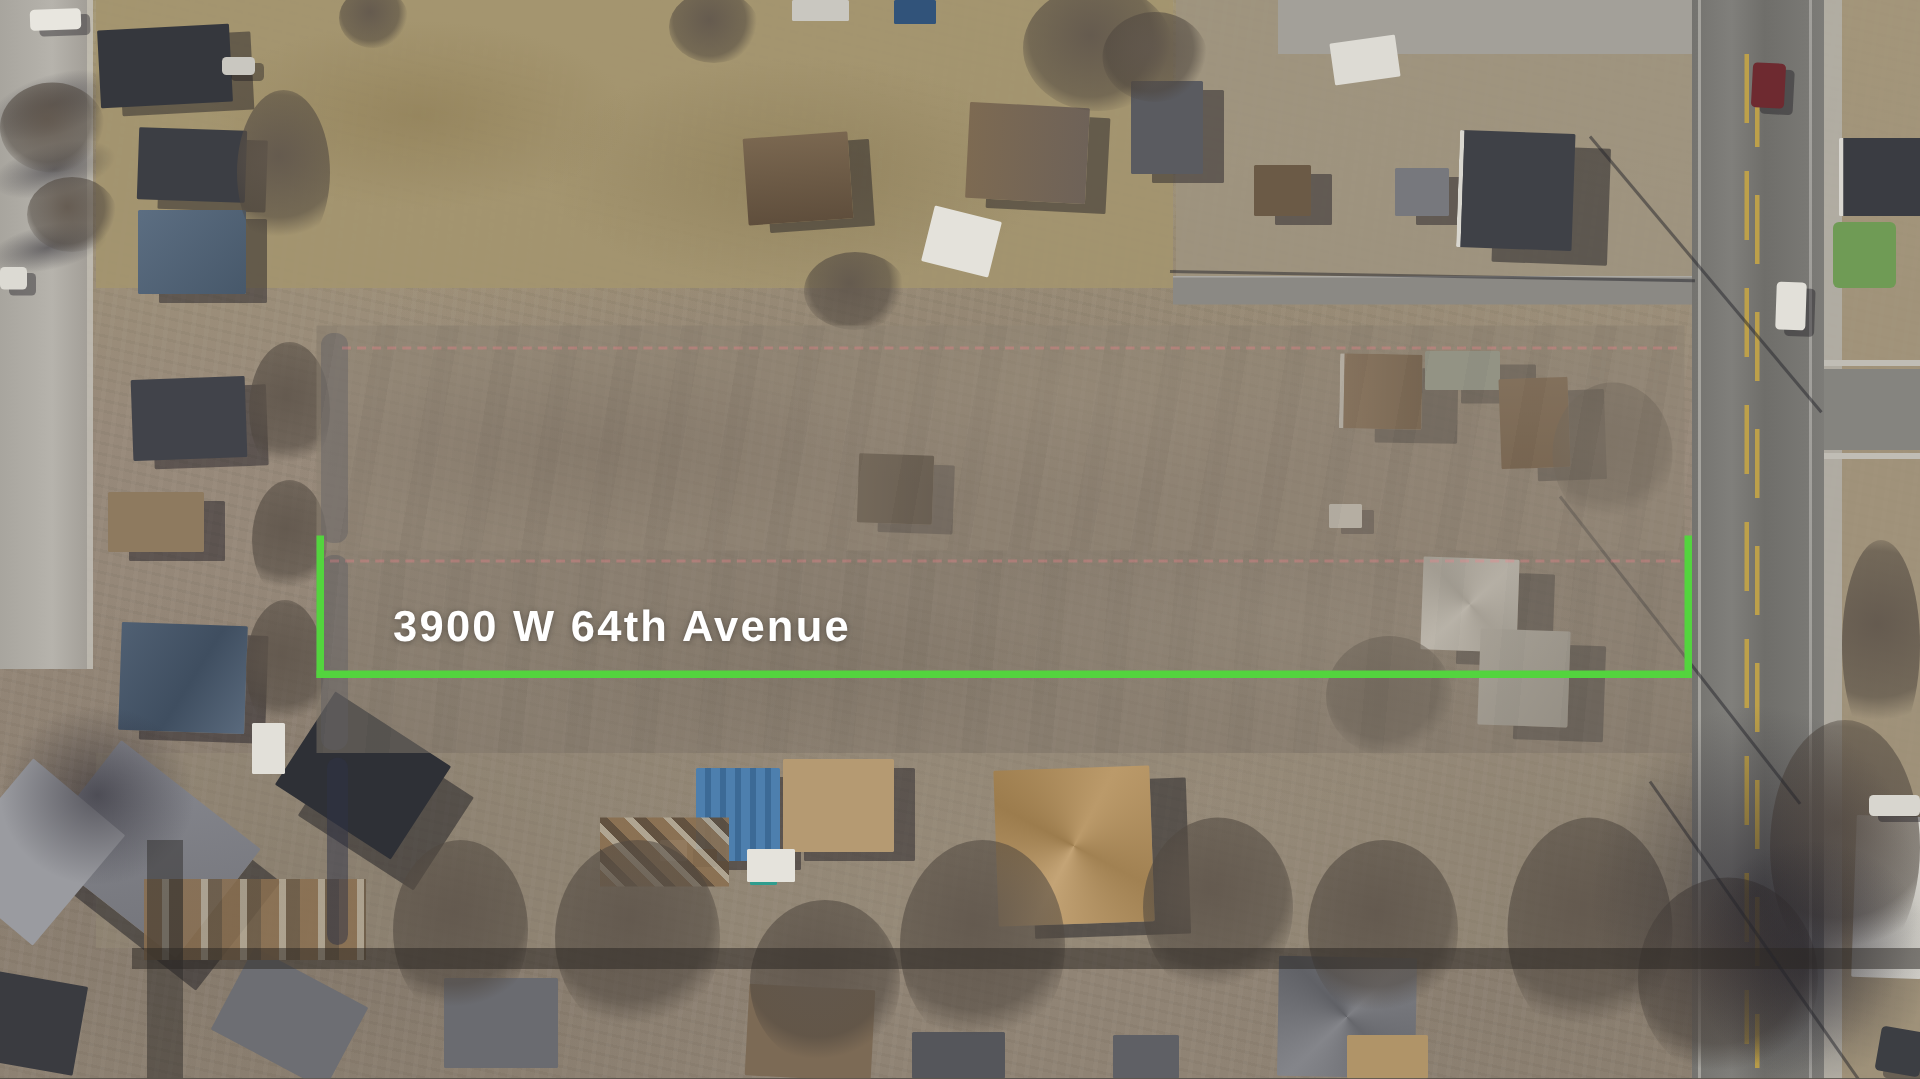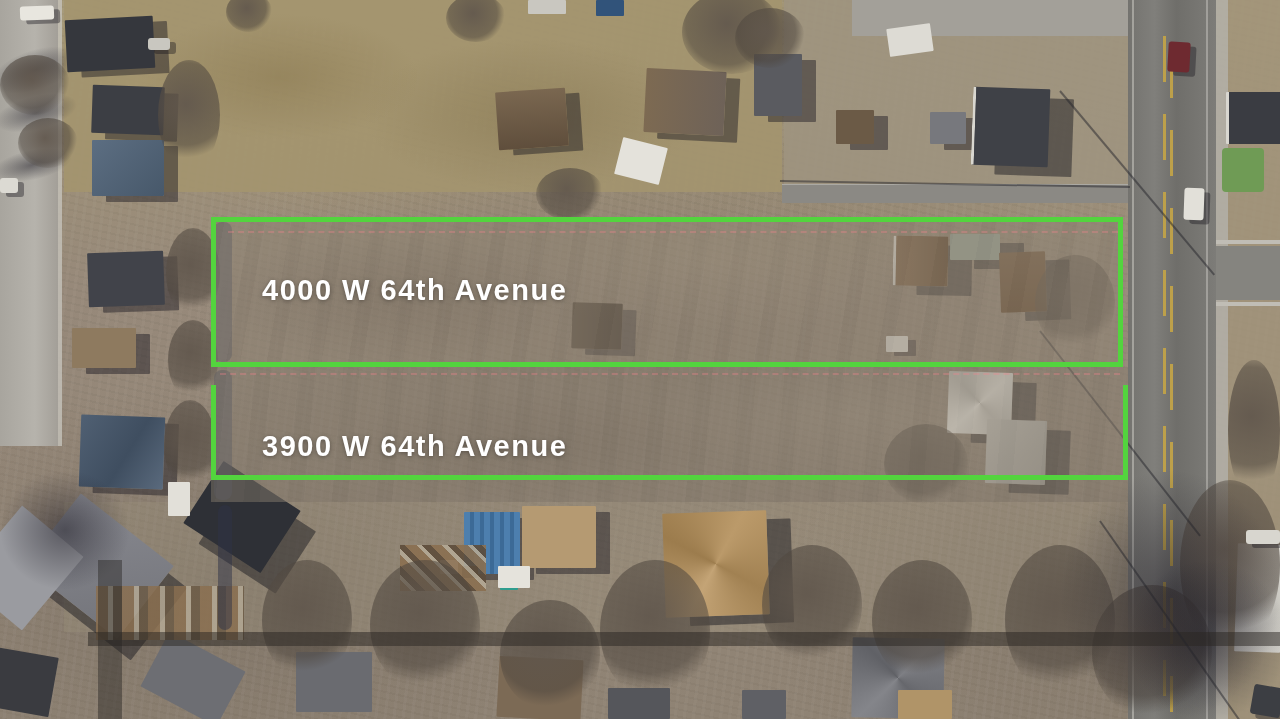--- a/index.html
+++ b/index.html
@@ -172,20 +172,17 @@
     radial-gradient(ellipse 300px 100px at 55% 30%, rgba(172,160,136,.32), transparent 70%),
     repeating-linear-gradient(100deg, rgba(0,0,0,.05) 0 14px, transparent 14px 40px),#8e8373;opacity:.55;"></div>
   <div class="abs" style="left:211px;top:367px;width:917px;height:135px;background:
     radial-gradient(ellipse 280px 80px at 35% 60%, rgba(70,62,54,.22), transparent 70%),
     radial-gradient(ellipse 320px 90px at 70% 35%, rgba(168,158,140,.3), transparent 70%),
     repeating-linear-gradient(95deg, rgba(0,0,0,.05) 0 16px, transparent 16px 44px),#867c6e;opacity:.5;"></div>
 
   <div class="survey" style="left:228px;top:231px;width:890px;"></div>
   <div class="survey" style="left:220px;top:373px;width:900px;"></div>
 
-  <div class="parcel parcel-upper" style="left:211px;top:217px;width:912px;height:150px;">
-    <div class="plabel" style="left:46px;top:50px;">4000 W 64th Avenue</div>
-  </div>
-  <div class="parcel parcel-lower" style="left:211px;top:385px;width:917px;height:95px;">
+  <div class="parcel parcel-lower" style="left:211px;top:357px;width:917px;height:95px;">
     <div class="plabel" style="left:46px;top:43px;">3900 W 64th Avenue</div>
   </div>
 
 </div>
 
 </body></html>

